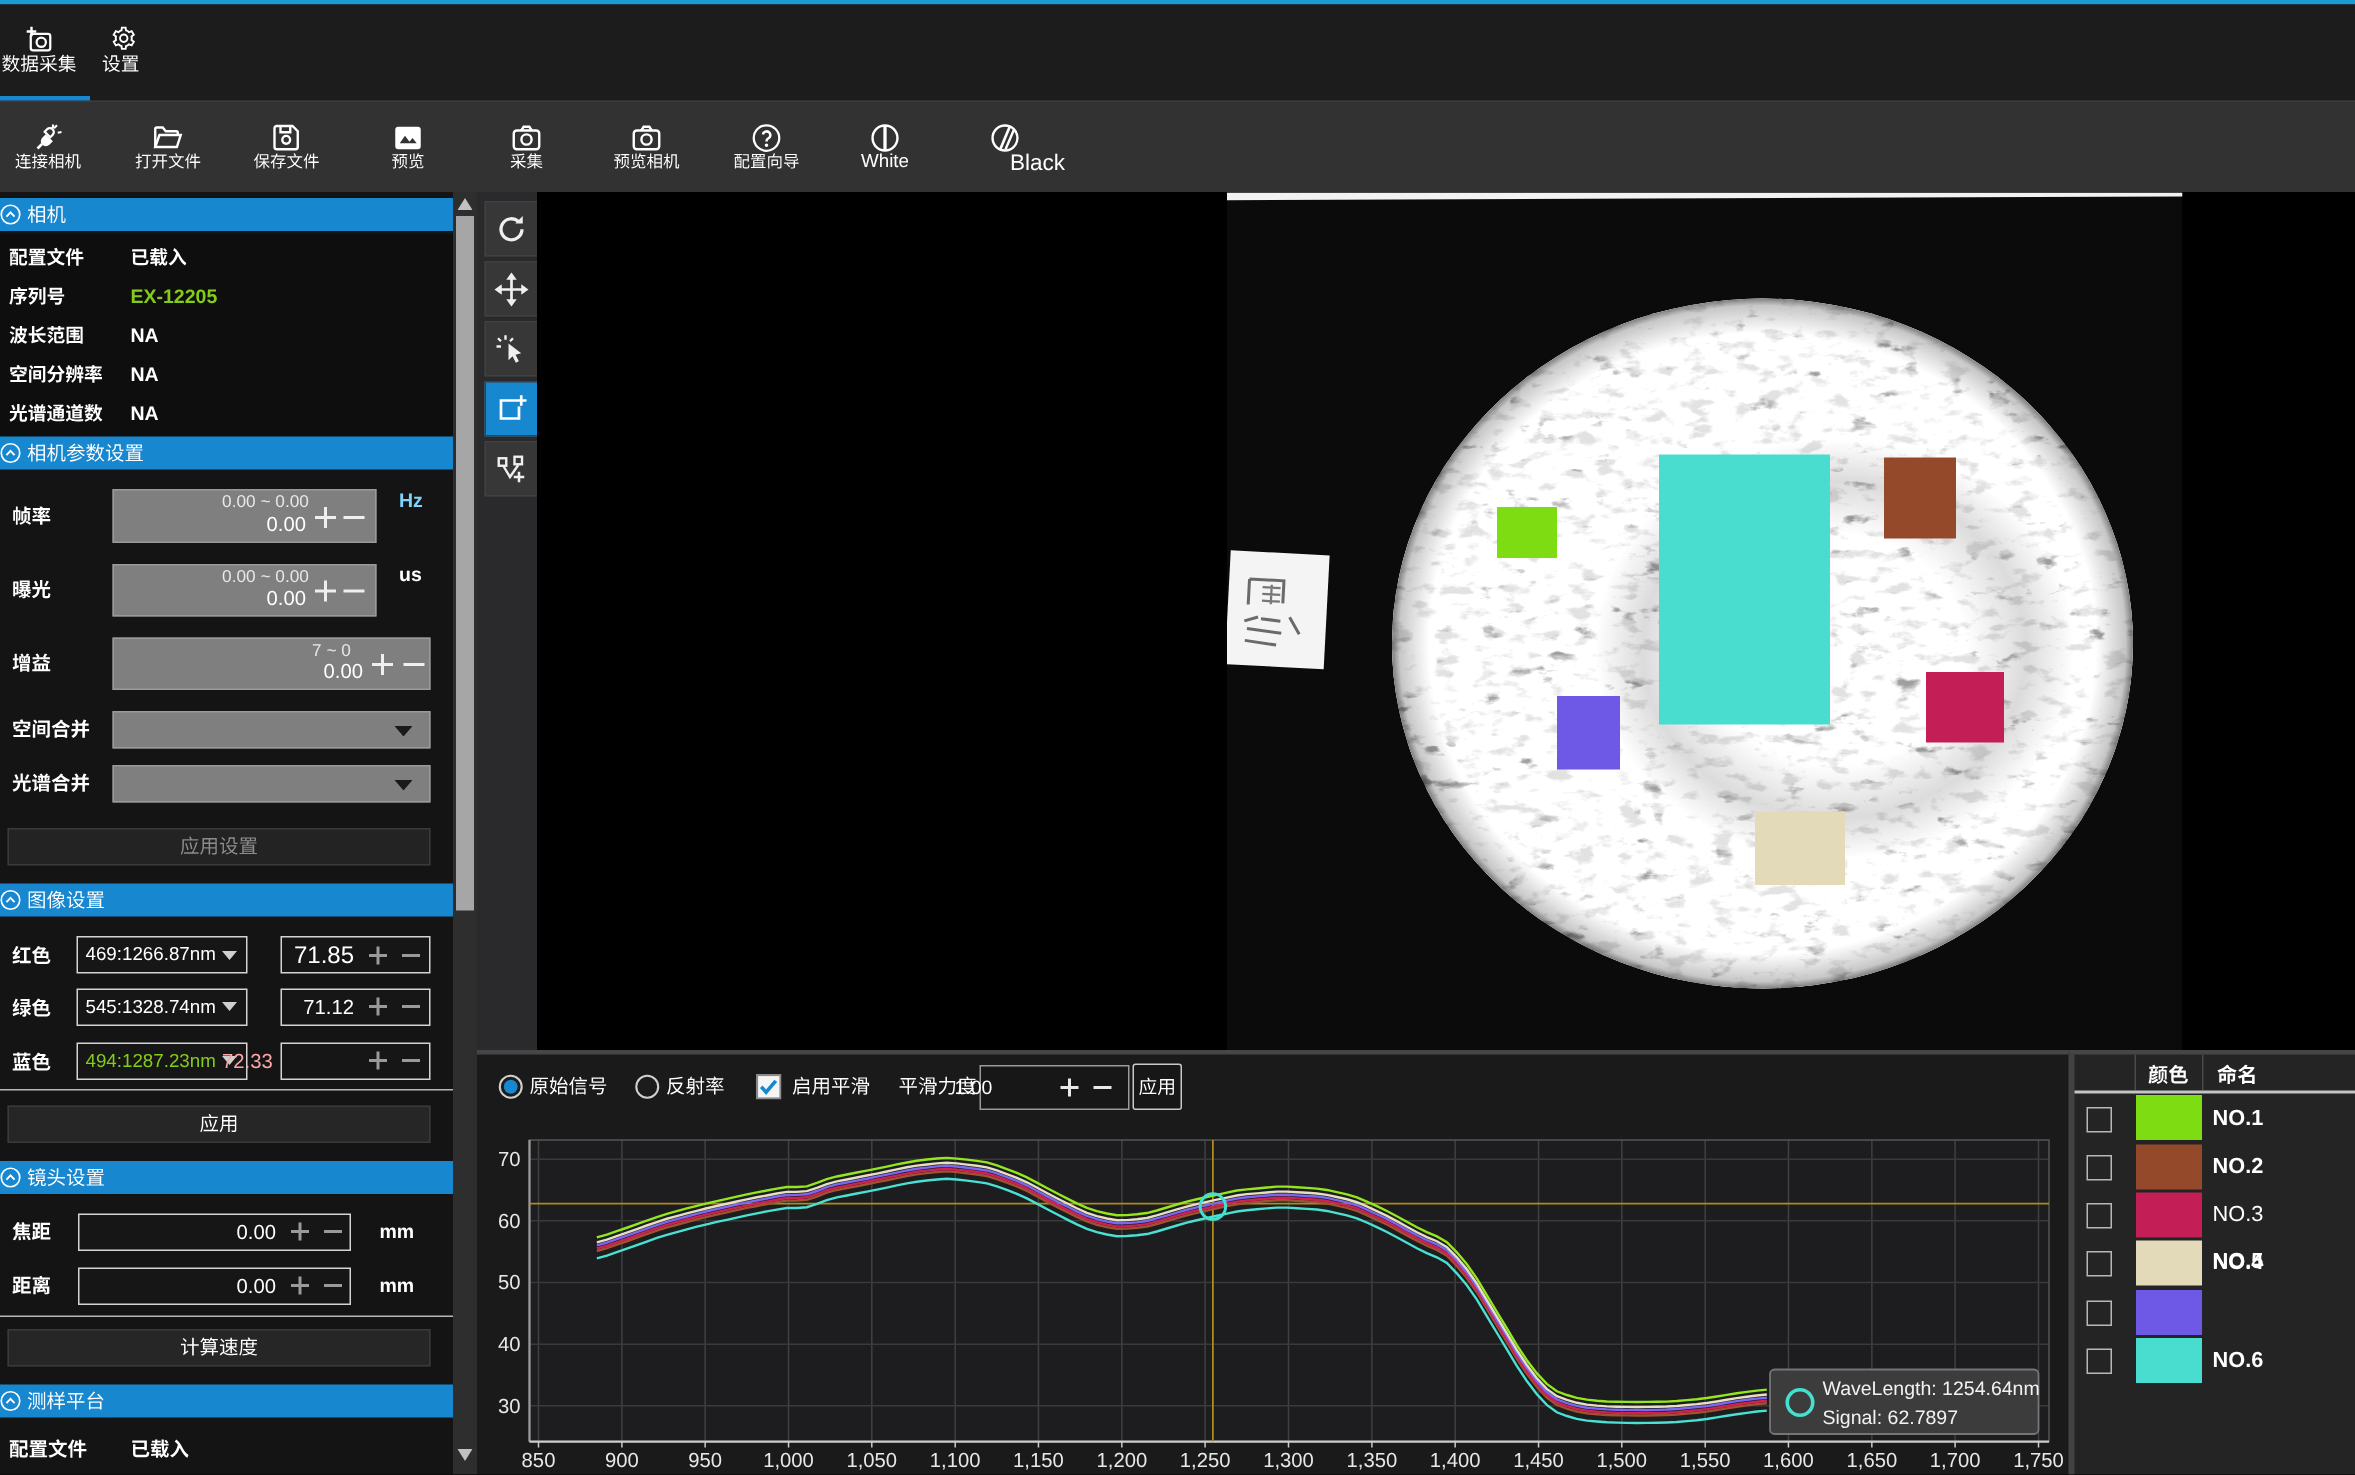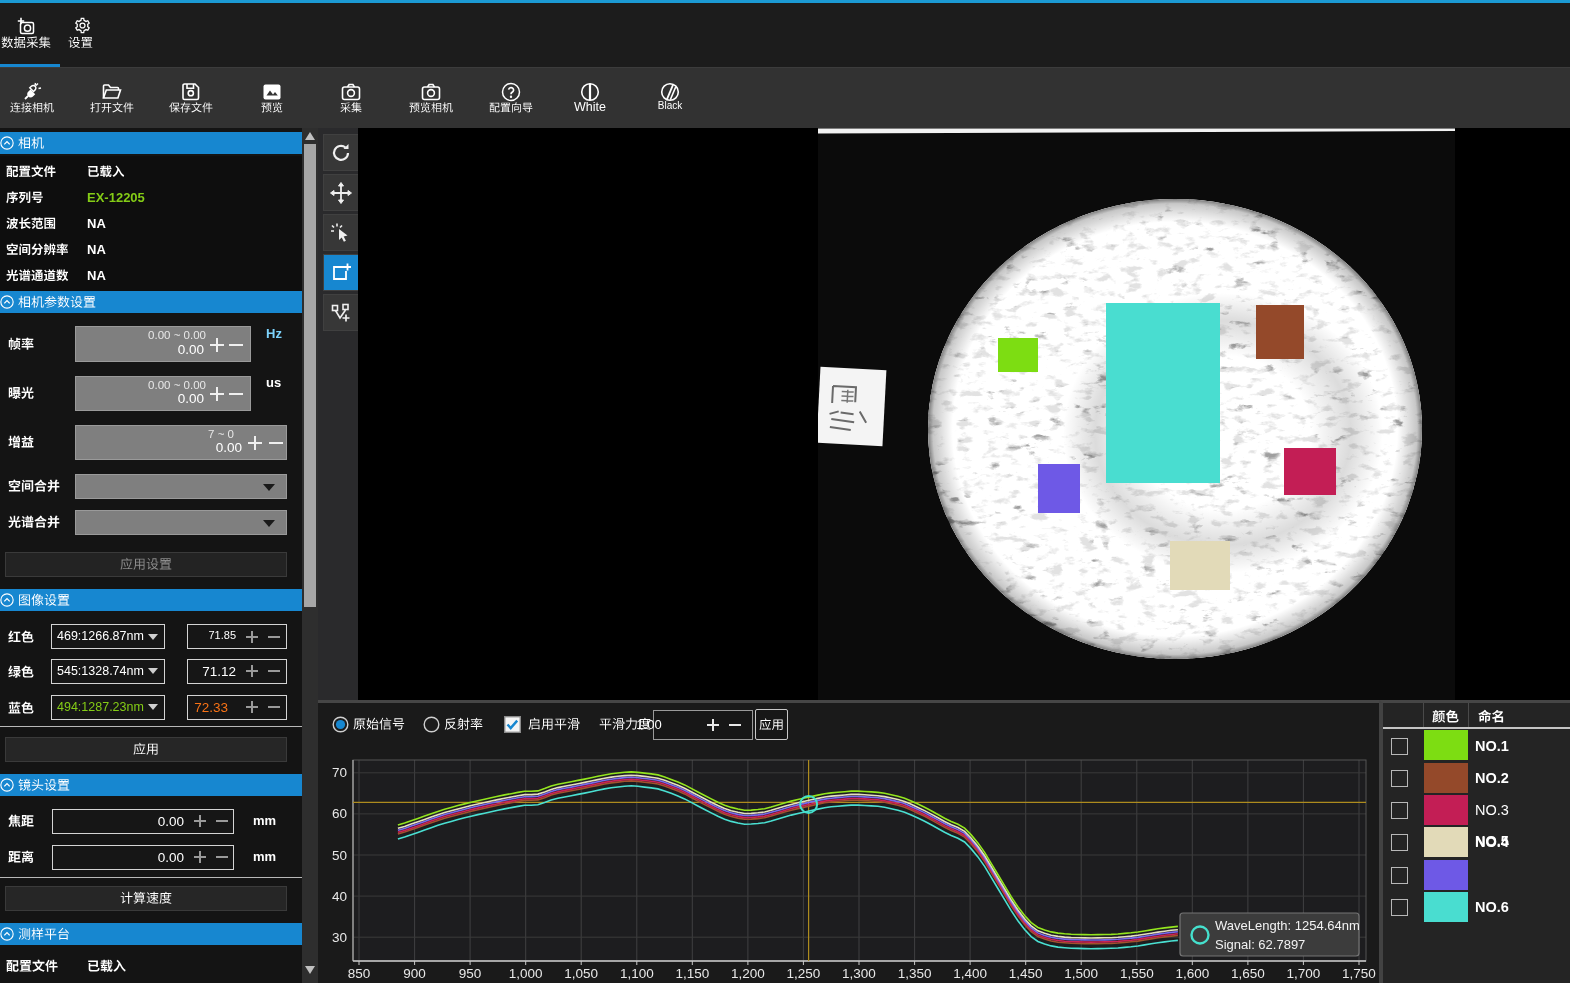--- a/index.html
+++ b/index.html
@@ -100,21 +100,21 @@
     </g>
   </svg>
 <div class="a" style="left:550px;top:100px;width:80px;text-align:center;font-size:12.5px;color:#fff">White</div>
 <svg class="a" style="left:659px;top:81px" width="22" height="22" viewBox="0 0 22 22">
     <g fill="none" stroke="#fff" stroke-width="1.6">
       <circle cx="11" cy="11" r="8.3"></circle>
       <path d="M14.2 3.4L7.8 18.6" stroke-width="1.8"></path>
       <path d="M16.8 5.8l-5.5 12.9M12 3v.2" stroke-width="1.6"></path>
     </g>
   </svg>
-<div class="a" style="left:630px;top:100px;width:80px;text-align:center;font-size:10px;color:#fff">Black</div>
+<div class="a" style="left:630px;top:100px;width:80px;text-align:right;font-size:15px;color:#fff">Black</div>
 <div class="a" style="left:0px;top:128px;width:302px;height:855px;background:#141414"></div>
 <div class="a" style="left:0px;top:132px;width:302px;height:22px;background:#1787d0"></div>
 <svg class="a" style="left:0px;top:136px" width="14" height="14" viewBox="0 0 15 15">
 <circle cx="7.5" cy="7.5" r="6.6" fill="none" stroke="#fff" stroke-width="1.2"></circle>
 <path d="M4.6 9l2.9-3 2.9 3" fill="none" stroke="#fff" stroke-width="1.4"></path>
   </svg>
 <svg class="a" style="left:16.0px;top:133.0px" width="30" height="20">
     <path transform="translate(2,14.7)" fill="#fff" d="M7.1 -6.2H11V-3.9H7.1ZM7.1 -7V-9.2H11V-7ZM7.1 -3H11V-0.7H7.1ZM6.1 -10.2V0.9H7.1V0.2H11V0.9H12V-10.2ZM2.8 -10.9V-8.1H0.7V-7.2H2.7C2.2 -5.4 1.3 -3.4 0.4 -2.3C0.5 -2 0.8 -1.7 0.9 -1.4C1.6 -2.3 2.3 -3.7 2.8 -5.2V1H3.7V-4.9C4.2 -4.3 4.8 -3.5 5.1 -3L5.7 -3.8C5.4 -4.2 4.2 -5.6 3.7 -6V-7.2H5.6V-8.1H3.7V-10.9Z M19.5 -10.2V-6C19.5 -4 19.3 -1.4 17.5 0.4C17.8 0.5 18.1 0.9 18.3 1C20.1 -0.9 20.4 -3.8 20.4 -6V-9.3H22.9V-0.9C22.9 0.2 22.9 0.5 23.2 0.7C23.4 0.8 23.6 0.9 23.9 0.9C24.1 0.9 24.4 0.9 24.6 0.9C24.8 0.9 25.1 0.9 25.3 0.7C25.5 0.6 25.6 0.4 25.6 0C25.7 -0.3 25.7 -1.3 25.7 -2C25.5 -2.1 25.2 -2.3 25 -2.4C25 -1.6 25 -0.9 24.9 -0.6C24.9 -0.3 24.9 -0.2 24.8 -0.1C24.7 -0 24.6 0 24.5 0C24.4 0 24.2 0 24.2 0C24 0 24 -0 23.9 -0.1C23.9 -0.1 23.8 -0.4 23.8 -0.8V-10.2ZM15.8 -10.9V-8.1H13.7V-7.2H15.7C15.2 -5.4 14.3 -3.4 13.4 -2.3C13.5 -2 13.8 -1.7 13.9 -1.4C14.6 -2.3 15.3 -3.8 15.8 -5.3V1H16.8V-4.9C17.3 -4.3 17.9 -3.5 18.2 -3L18.8 -3.8C18.5 -4.2 17.2 -5.6 16.8 -6V-7.2H18.7V-8.1H16.8V-10.9Z"></path>
   </svg>
 <div class="a" style="left:0px;top:156px;width:302px;height:135px;background:#0e0e0e"></div>
@@ -214,21 +214,21 @@
   </svg>
 <svg class="a" style="left:6.0px;top:627.0px" width="30" height="20">
     <path transform="translate(2,14.7)" fill="#fff" d="M0.4 -0.9 0.6 0.7C1.9 0.4 3.6 -0 5.1 -0.4L5 -1.9C3.3 -1.5 1.5 -1.1 0.4 -0.9ZM0.8 -5.4C1 -5.5 1.3 -5.6 2.5 -5.7C2 -5.1 1.7 -4.7 1.5 -4.5C1 -4.1 0.7 -3.8 0.4 -3.7C0.5 -3.3 0.8 -2.5 0.9 -2.2C1.2 -2.4 1.8 -2.5 5.3 -3.1C5.2 -3.4 5.2 -4 5.2 -4.5L3 -4.2C4 -5.2 4.9 -6.4 5.7 -7.6L4.3 -8.5C4.1 -8 3.8 -7.6 3.5 -7.1L2.4 -7C3.1 -8.1 3.8 -9.3 4.3 -10.5L2.7 -11.1C2.2 -9.6 1.3 -8 1 -7.6C0.7 -7.2 0.5 -6.9 0.2 -6.9C0.4 -6.5 0.7 -5.7 0.8 -5.4ZM5.3 -1.2V0.4H12.5V-1.2H9.7V-8.4H12.2V-10H5.5V-8.4H8V-1.2Z M18.9 -6V-4.4H16.4V-6ZM20.4 -6H22.8V-4.4H20.4ZM20.3 -8.7C20 -8.2 19.6 -7.8 19.3 -7.4H16.3C16.7 -7.8 17.1 -8.2 17.4 -8.7ZM17.3 -11.1C16.5 -9.5 14.9 -8 13.3 -7.1C13.6 -6.7 14 -6 14.2 -5.6C14.4 -5.8 14.7 -6 14.9 -6.2V-1.4C14.9 0.5 15.7 0.9 18.1 0.9C18.7 0.9 22 0.9 22.6 0.9C24.8 0.9 25.3 0.3 25.6 -1.9C25.2 -1.9 24.5 -2.2 24.1 -2.4C24 -0.8 23.8 -0.5 22.5 -0.5C21.7 -0.5 18.8 -0.5 18.1 -0.5C16.7 -0.5 16.4 -0.6 16.4 -1.4V-3H22.8V-2.5H24.3V-7.4H21.1C21.7 -8 22.3 -8.7 22.7 -9.4L21.7 -10.1L21.4 -10H18.4L18.7 -10.6Z"></path>
   </svg>
 <div class="a" style="left:51px;top:624px;width:114px;height:25px;background:#161616;border:1px solid #d4d4d4;box-sizing:border-box"></div>
 <div class="a" style="left:57px;top:629px;width:90px;overflow:hidden;font-size:12.5px;color:#fff;white-space:nowrap">469:1266.87nm</div>
 <svg class="a" style="left:148px;top:634px" width="10" height="6">
     <path d="M0 0h10L5 6z" fill="#cfcfcf"></path>
   </svg>
 <div class="a" style="left:187px;top:624px;width:100px;height:25px;background:#161616;border:1px solid #d4d4d4;box-sizing:border-box"></div>
-<div class="a" style="left:136px;top:629px;width:100px;text-align:right;font-size:11px;color:#fff">71.85</div>
+<div class="a" style="left:136px;top:629px;width:100px;text-align:right;font-size:16px;color:#fff">71.85</div>
 <svg class="a" style="left:245px;top:630px" width="14" height="14">
     <path d="M7 1v12M1 7h12" stroke="#9a9a9a" stroke-width="2"></path>
   </svg>
 <svg class="a" style="left:267px;top:630px" width="14" height="14">
     <path d="M1 7h12" stroke="#9a9a9a" stroke-width="2"></path>
   </svg>
 <svg class="a" style="left:6.0px;top:662.0px" width="30" height="20">
     <path transform="translate(2,14.7)" fill="#fff" d="M5.3 -4.2C5.8 -3.8 6.4 -3.1 6.7 -2.7L7.7 -3.5C7.5 -3.9 6.8 -4.5 6.3 -5ZM0.4 -0.9 0.8 0.6C2 0.2 3.4 -0.4 4.8 -0.9L4.5 -2.2C3 -1.7 1.5 -1.2 0.4 -0.9ZM5.7 -10.7V-9.3H10.3L10.3 -8.6H5.9V-7.4H10.2L10.2 -6.6H5.3V-5.3H8.1V-3.2C6.9 -2.5 5.6 -1.7 4.8 -1.2L5.6 0C6.3 -0.5 7.2 -1.2 8.1 -1.8V-0.4C8.1 -0.2 8 -0.2 7.9 -0.2C7.7 -0.2 7.3 -0.2 6.8 -0.2C7 0.2 7.2 0.8 7.2 1.1C8 1.1 8.6 1.1 9 0.9C9.4 0.7 9.5 0.3 9.5 -0.3V-1.8C10.2 -1 11 -0.3 11.9 0.1C12.1 -0.2 12.5 -0.8 12.8 -1C11.9 -1.4 11.1 -1.9 10.5 -2.6C11.1 -3.1 11.9 -3.6 12.6 -4.2L11.3 -4.9C10.9 -4.5 10.3 -3.9 9.8 -3.5L9.5 -3.9V-5.3H12.6V-6.6H11.6C11.7 -7.9 11.8 -9.4 11.8 -10.7L10.7 -10.7L10.5 -10.7ZM0.8 -5.4C1 -5.5 1.3 -5.6 2.3 -5.7C1.9 -5.1 1.6 -4.6 1.4 -4.4C1 -3.9 0.7 -3.6 0.4 -3.5C0.6 -3.2 0.8 -2.5 0.9 -2.2C1.2 -2.4 1.7 -2.5 4.6 -3.1C4.6 -3.4 4.6 -4 4.7 -4.4L2.8 -4.1C3.6 -5.1 4.4 -6.4 5 -7.6L3.7 -8.3C3.5 -7.9 3.3 -7.4 3.1 -7L2.1 -6.9C2.8 -8 3.5 -9.2 3.9 -10.4L2.4 -11.1C2 -9.6 1.2 -8 1 -7.6C0.8 -7.2 0.5 -6.9 0.3 -6.8C0.5 -6.4 0.7 -5.7 0.8 -5.4Z M18.9 -6V-4.4H16.4V-6ZM20.4 -6H22.8V-4.4H20.4ZM20.3 -8.7C20 -8.2 19.6 -7.8 19.3 -7.4H16.3C16.7 -7.8 17.1 -8.2 17.4 -8.7ZM17.3 -11.1C16.5 -9.5 14.9 -8 13.3 -7.1C13.6 -6.7 14 -6 14.2 -5.6C14.4 -5.8 14.7 -6 14.9 -6.2V-1.4C14.9 0.5 15.7 0.9 18.1 0.9C18.7 0.9 22 0.9 22.6 0.9C24.8 0.9 25.3 0.3 25.6 -1.9C25.2 -1.9 24.5 -2.2 24.1 -2.4C24 -0.8 23.8 -0.5 22.5 -0.5C21.7 -0.5 18.8 -0.5 18.1 -0.5C16.7 -0.5 16.4 -0.6 16.4 -1.4V-3H22.8V-2.5H24.3V-7.4H21.1C21.7 -8 22.3 -8.7 22.7 -9.4L21.7 -10.1L21.4 -10H18.4L18.7 -10.6Z"></path>
   </svg>
 <div class="a" style="left:51px;top:659px;width:114px;height:25px;background:#161616;border:1px solid #d4d4d4;box-sizing:border-box"></div>
@@ -246,21 +246,21 @@
   </svg>
 <svg class="a" style="left:6.0px;top:698.0px" width="30" height="20">
     <path transform="translate(2,14.7)" fill="#fff" d="M3.9 -8.1V-3.6H5.4V-8.1ZM1.5 -7.7V-3.9H3V-7.7ZM8.1 -11V-10.3H5V-11H3.4V-10.3H0.7V-9H3.4V-8.4H5V-9H8.1V-8.3H9.6V-9H12.3V-10.3H9.6V-11ZM8.5 -5.4C9 -4.8 9.5 -4 9.7 -3.4L11 -4.1C10.8 -4.6 10.2 -5.4 9.7 -6H11.9V-7.3H8.6L8.8 -8L7.4 -8.3C7.1 -7 6.5 -5.7 5.7 -4.9C6 -4.7 6.7 -4.3 6.9 -4C7.4 -4.5 7.8 -5.2 8.1 -6H9.5ZM1.9 -3.3V-0.4H0.5V0.9H12.5V-0.4H11.2V-3.3ZM3.4 -0.4V-2.1H4.6V-0.4ZM5.9 -0.4V-2.1H7.1V-0.4ZM8.4 -0.4V-2.1H9.7V-0.4Z M18.9 -6V-4.4H16.4V-6ZM20.4 -6H22.8V-4.4H20.4ZM20.3 -8.7C20 -8.2 19.6 -7.8 19.3 -7.4H16.3C16.7 -7.8 17.1 -8.2 17.4 -8.7ZM17.3 -11.1C16.5 -9.5 14.9 -8 13.3 -7.1C13.6 -6.7 14 -6 14.2 -5.6C14.4 -5.8 14.7 -6 14.9 -6.2V-1.4C14.9 0.5 15.7 0.9 18.1 0.9C18.7 0.9 22 0.9 22.6 0.9C24.8 0.9 25.3 0.3 25.6 -1.9C25.2 -1.9 24.5 -2.2 24.1 -2.4C24 -0.8 23.8 -0.5 22.5 -0.5C21.7 -0.5 18.8 -0.5 18.1 -0.5C16.7 -0.5 16.4 -0.6 16.4 -1.4V-3H22.8V-2.5H24.3V-7.4H21.1C21.7 -8 22.3 -8.7 22.7 -9.4L21.7 -10.1L21.4 -10H18.4L18.7 -10.6Z"></path>
   </svg>
 <div class="a" style="left:51px;top:695px;width:114px;height:25px;background:#161616;border:1px solid #d4d4d4;box-sizing:border-box"></div>
 <div class="a" style="left:57px;top:700px;width:90px;overflow:hidden;font-size:12.5px;color:#84cc16;white-space:nowrap">494:1287.23nm</div>
 <svg class="a" style="left:148px;top:704px" width="10" height="6">
     <path d="M0 0h10L5 6z" fill="#cfcfcf"></path>
   </svg>
 <div class="a" style="left:187px;top:695px;width:100px;height:25px;background:#161616;border:1px solid #d4d4d4;box-sizing:border-box"></div>
-<div class="a" style="left:128px;top:700px;width:100px;text-align:right;font-size:13.5px;color:#f97316">72.33</div>
+<div class="a" style="left:148px;top:700px;width:100px;text-align:left;font-size:13.5px;color:#fca5a5">72.33</div>
 <svg class="a" style="left:245px;top:700px" width="14" height="14">
     <path d="M7 1v12M1 7h12" stroke="#9a9a9a" stroke-width="2"></path>
   </svg>
 <svg class="a" style="left:267px;top:700px" width="14" height="14">
     <path d="M1 7h12" stroke="#9a9a9a" stroke-width="2"></path>
   </svg>
 <div class="a" style="left:0px;top:726px;width:302px;height:1px;background:#b8b8b8"></div>
 <div class="a" style="left:5px;top:737px;width:282px;height:25px;background:#262626;border:1px solid #3a3a3a;box-sizing:border-box"></div>
 <svg class="a" style="left:131.0px;top:739.0px" width="30" height="20">
     <path transform="translate(2,14.7)" fill="#fff" d="M3.4 -6.4C4 -5 4.6 -3.1 4.8 -1.9L5.8 -2.3C5.5 -3.5 4.8 -5.3 4.3 -6.7ZM6.3 -7.1C6.7 -5.7 7.1 -3.8 7.3 -2.6L8.3 -2.9C8.1 -4.1 7.6 -5.9 7.1 -7.3ZM6.1 -10.8C6.3 -10.3 6.6 -9.7 6.8 -9.2H1.6V-5.7C1.6 -3.8 1.5 -1.3 0.5 0.6C0.7 0.7 1.1 1 1.3 1.1C2.4 -0.8 2.6 -3.7 2.6 -5.7V-8.3H12.2V-9.2H7.9C7.7 -9.7 7.3 -10.5 7 -11ZM2.7 -0.5V0.4H12.4V-0.5H8.9C10.1 -2.5 11 -4.9 11.7 -7L10.6 -7.4C10.2 -5.2 9.2 -2.5 7.9 -0.5Z M15 -10V-5.3C15 -3.5 14.9 -1.2 13.4 0.5C13.6 0.6 14 0.9 14.2 1.1C15.2 0 15.6 -1.5 15.8 -3H19.1V0.9H20.1V-3H23.6V-0.3C23.6 -0.1 23.5 0 23.2 0C23 0.1 22.1 0.1 21.2 0C21.3 0.3 21.5 0.7 21.5 1C22.7 1 23.5 1 23.9 0.8C24.4 0.7 24.5 0.4 24.5 -0.3V-10ZM16 -9.1H19.1V-7H16ZM23.6 -9.1V-7H20.1V-9.1ZM16 -6.1H19.1V-3.9H15.9C15.9 -4.4 16 -4.8 16 -5.3ZM23.6 -6.1V-3.9H20.1V-6.1Z"></path>

